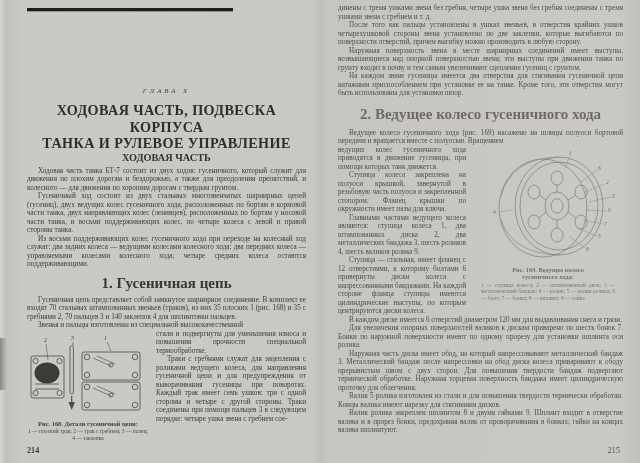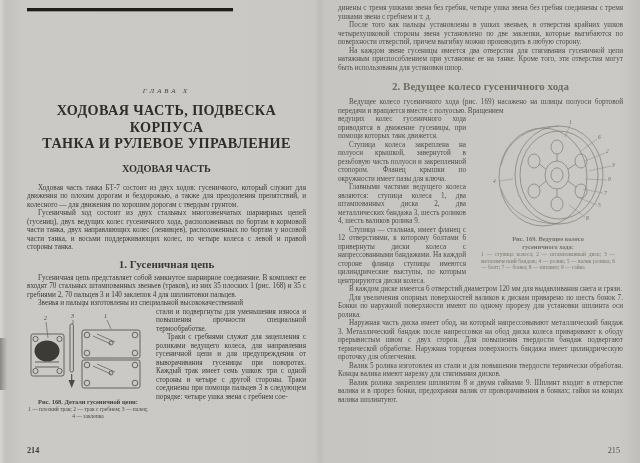--- a/index.html
+++ b/index.html
@@ -11,26 +11,26 @@
   }
   .spread{display:flex;width:640px;height:463px;}
   .page{position:relative;box-sizing:border-box;width:320px;height:463px;}
   .page-left{padding:5px 14px 0 27px;color:#3e3c36;}
   .page-right{padding:4px 17px 0 18px;color:#504e48;}
 
   .top-rule{height:3px;background:#1e1d1b;width:206px;margin-top:3px;box-shadow:0 1px 0 rgba(40,40,38,.35);}
 
   .chapter-label{margin-top:76px;text-align:center;font-style:italic;font-size:6.8px;letter-spacing:3px;color:#44423c;}
   .chapter-title{margin-top:8px;text-align:center;font-weight:bold;font-size:14.2px;line-height:16.5px;letter-spacing:.4px;color:#2f2e29;}
-  .section-head{margin-top:11px;text-align:center;font-weight:bold;font-size:10.3px;color:#33322d;}
-  .subsection-head{margin:6px 0 4px;text-align:center;font-weight:bold;font-size:11px;color:#3a3833;}
+  .section-head{margin-top:0;text-align:center;font-weight:bold;font-size:10.3px;color:#33322d;}
+  .subsection-head{margin:6px 0 4px;text-align:center;font-weight:bold;font-size:15px;color:#3a3833;}
   .page-right .subsection-head{color:#6e6c62;margin:8px 0 6px;}
 
   p.body{margin:0;font-size:7.2px;line-height:8.5px;text-align:justify;text-indent:11px;}
-  p.body.first{margin-top:10px;}
+  p.body.first{margin-top:4px;}
   p.noindent{text-indent:0;}
   .wrapzone{overflow:visible;}
   .wrapzone:after{content:"";display:block;clear:both;}
 
   .fig{box-sizing:border-box;}
   .fig-left{float:left;width:122px;margin:2px 7px 0 0;}
   .fig-right{float:right;width:150px;margin:2px 0 2px 7px;}
   .fig svg{display:block;}
   .fig-cap{font-weight:bold;font-size:6.4px;text-align:center;line-height:7.6px;margin-top:2px;color:#45433d;}
   .fig-leg{font-size:5.5px;text-align:center;line-height:6.4px;margin-top:1px;color:#4a4842;}
@@ -54,20 +54,21 @@
 
     <div class="chapter-label">ГЛАВА X</div>
     <div class="chapter-title">
       <div>ХОДОВАЯ ЧАСТЬ, ПОДВЕСКА КОРПУСА</div>
       <div>ТАНКА И РУЛЕВОЕ УПРАВЛЕНИЕ</div>
     </div>
     <div class="section-head">ХОДОВАЯ ЧАСТЬ</div>
 
     <p class="body first">Ходовая часть танка БТ-7 состоит из двух ходов: гусеничного, который служит для движения по плохим дорогам и бездорожью, а также для преодоления препятствий, и колесного — для движения по хорошим дорогам с твердым грунтом.</p>
     <p class="body">Гусеничный ход состоит из двух стальных многозвенчатых шарнирных цепей (гусениц), двух ведущих колес гусеничного хода, расположенных по бортам в кормовой части танка, двух направляющих колес (ленивцев), расположенных по бортам у носовой части танка, и восьми поддерживающих колес, по четыре колеса с левой и правой стороны танка.</p>
+    <p class="body">Из восьми поддерживающих колес гусеничного хода при переходе на колесный ход служат: два задних колеса — ведущими колесами колесного хода; два передних колеса — управляемыми колесами колесного хода; четыре средних колеса остаются поддерживающими.</p>
 
     <div class="subsection-head">1. Гусеничная цепь</div>
 
     <p class="body">Гусеничная цепь представляет собой замкнутое шарнирное соединение. В комплект ее входят 70 стальных штампованных звеньев (траков), из них 35 плоских 1 (рис. 168) и 35 с гребнями 2, 70 пальцев 3 и 140 заклепок 4 для шплинтовки пальцев.</p>
     <p class="body">Звенья и пальцы изготовлены из специальной высококачественной</p>
 
     <div class="wrapzone">
       <div class="fig fig-left">
         <svg width="122" height="86" viewBox="0 0 122 86">
           <g stroke="#4b4a44" stroke-width="0.8" fill="none">
@@ -113,20 +114,21 @@
       <p class="body">Траки с гребнями служат для зацепления с роликами ведущего колеса, для направления гусеничной цепи и для предупреждения от выворачивания гусеницы при поворотах. Каждый трак имеет семь ушков: три с одной стороны и четыре с другой стороны. Траки соединены при помощи пальцев 3 в следующем порядке: четыре ушка звена с гребнем сое-</p>
     </div>
 
     <div class="pageno pageno-left">214</div>
   </div>
 
   <div class="page page-right">
 
     <p class="body noindent">динены с тремя ушками звена без гребня, четыре ушка звена без гребня соединены с тремя ушками звена с гребнем и т. д.</p>
     <p class="body">После того как пальцы установлены в ушках звеньев, в отверстия крайних ушков четырехушковой стороны звена установлено по две заклепки, которые выгибаются по поверхности отверстий, причем выгибку можно производить в любую сторону.</p>
+    <p class="body">Наружная поверхность звена в месте шарнирных соединений имеет выступы, возвышающиеся над опорной поверхностью звена; эти выступы при движении танка по грунту входят в почву и тем самым увеличивают сцепление гусениц с грунтом.</p>
     <p class="body">На каждом звене гусеницы имеется два отверстия для стягивания гусеничной цепи натяжным приспособлением при установке ее на танке. Кроме того, эти отверстия могут быть использованы для установки шпор.</p>
 
     <div class="subsection-head">2. Ведущее колесо гусеничного хода</div>
 
     <p class="body">Ведущее колесо гусеничного хода (рис. 169) насажено на шлицы полуоси бортовой передачи и вращается вместе с полуосью. Вращением</p>
 
     <div class="wrapzone">
       <div class="fig fig-right">
         <svg width="150" height="116" viewBox="0 0 150 116">
           <g stroke="#7d7b72" stroke-width="0.7" fill="none">

